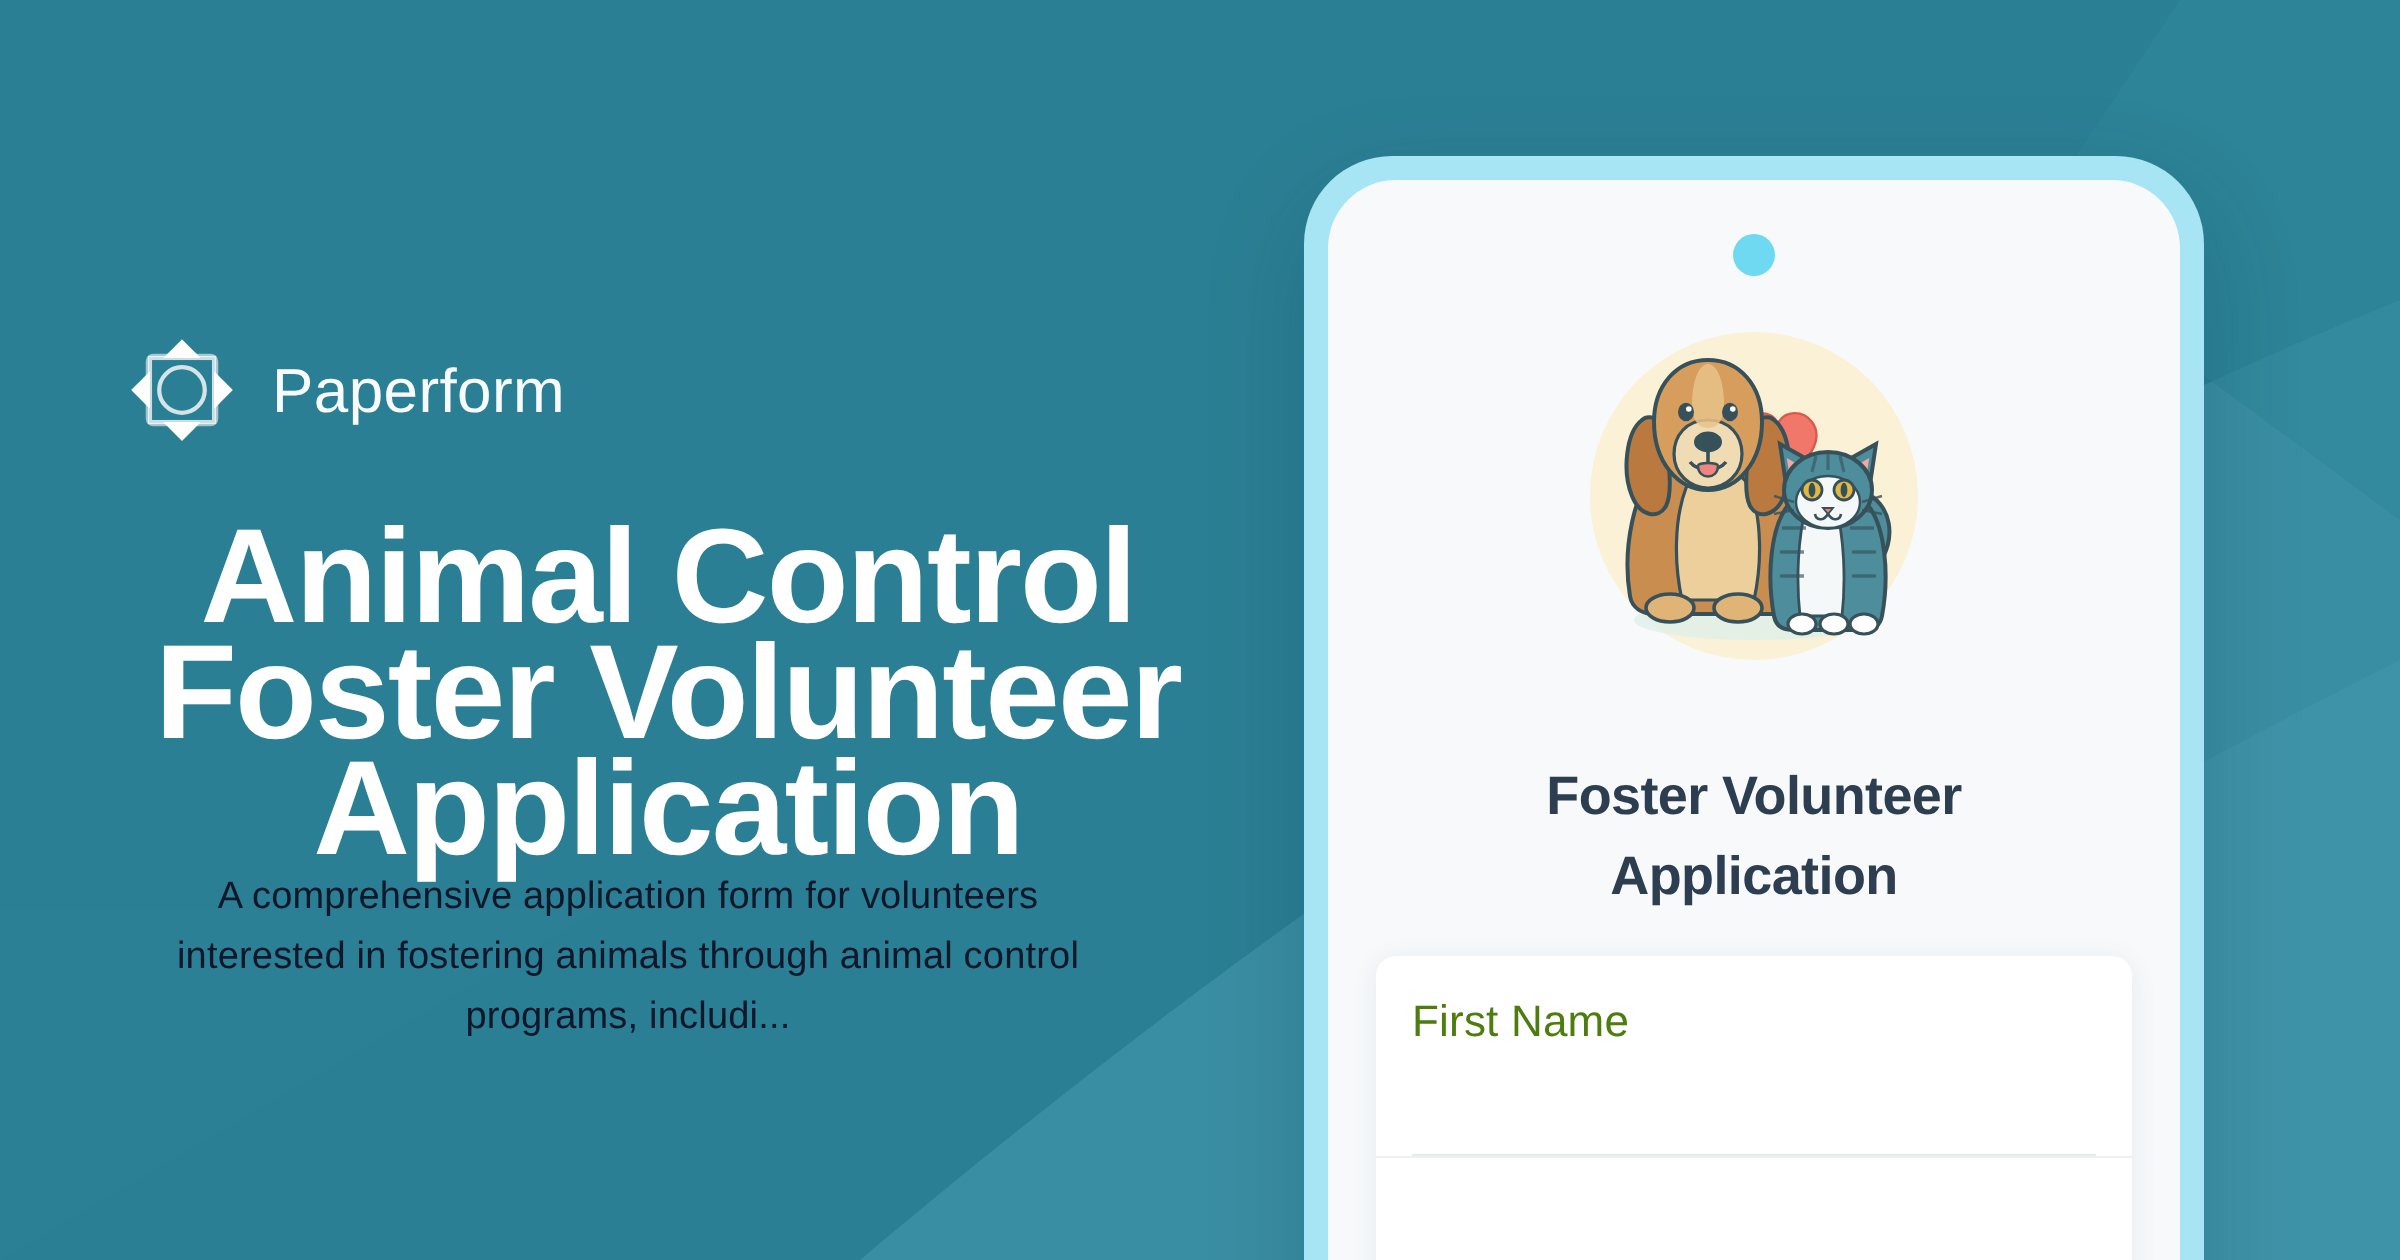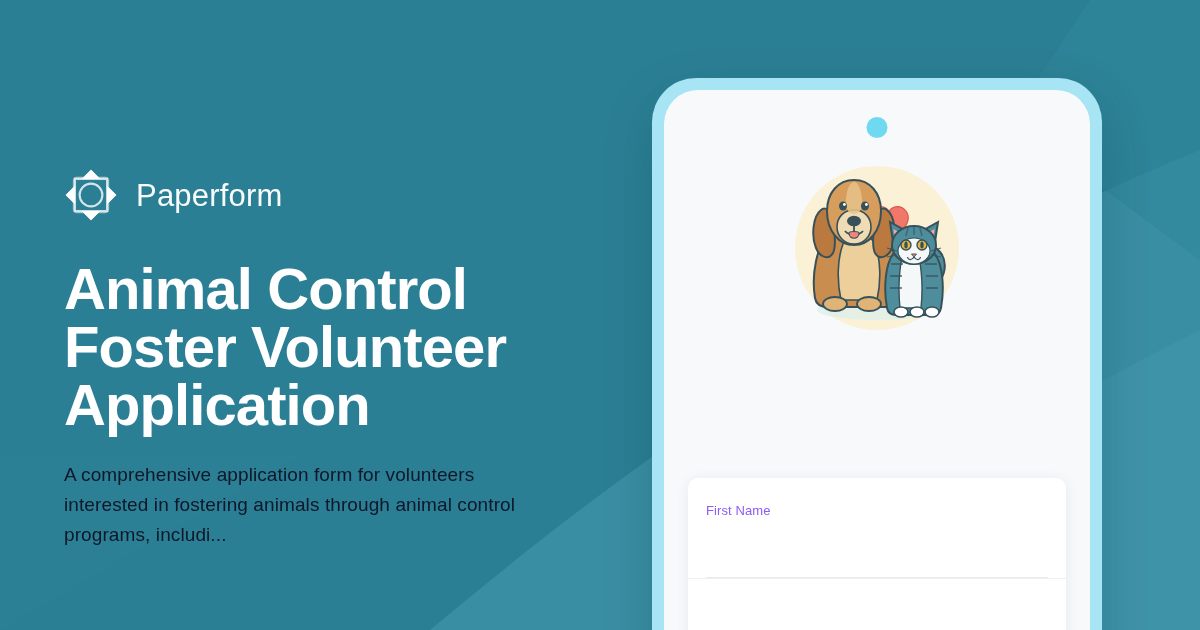--- a/index.html
+++ b/index.html
@@ -23,46 +23,46 @@
   .bg-layer { position: absolute; inset: 0; overflow: hidden; }
   .bg-svg { position: absolute; inset: 0; width: 1200px; height: 630px; display: block; }
 
   
   .left-col {
     position: absolute;
     left: 64px;
     top: 168px;
     width: 560px;
     z-index: 4;
+    text-align: center;
   }
 
   .brand-row {
     display: flex;
     align-items: center;
     gap: 18px;
     margin-bottom: 38px;
   }
   .brand-mark { width: 54px; height: 54px; display: block; flex: 0 0 auto; }
   .brand-name {
     color: #ffffff;
     font-size: 31px;
     font-weight: 400;
     letter-spacing: 0.2px;
     line-height: 1;
     opacity: 0.97;
   }
 
   .headline {
     color: #ffffff;
-    font-size: 58px;
+    font-size: 67px;
     line-height: 58px;
     font-weight: 700;
     letter-spacing: -0.9px;
     max-width: 540px;
-    margin-bottom: 26px;
   }
 
   .subcopy {
     color: #0f172a;
     font-size: 19px;
     line-height: 30px;
     font-weight: 400;
     max-width: 500px;
     letter-spacing: 0.1px;
   }
@@ -136,22 +136,22 @@
     box-shadow: 0 2px 14px rgba(35, 60, 80, 0.08);
     overflow: hidden;
   }
 
   .field {
     padding: 22px 18px 0 18px;
     border-bottom: 1px solid #edf0f3;
   }
   .field:last-child { border-bottom: none; }
   .field-label {
-    color: #8b5cf6;
-    font-size: 13px;
+    color: #4d7c0f;
+    font-size: 22px;
     line-height: 22px;
     font-weight: 400;
     letter-spacing: 0.1px;
   }
   .field-input {
     height: 52px;
     border-bottom: 1px solid #e7ebef;
     margin-top: 4px;
   }
   .field.compact { padding-top: 24px; }
@@ -281,20 +281,21 @@
             <ellipse cx="145" cy="97" rx="1.7" ry="3.6" fill="#37515a"></ellipse>
 
             <path d="M134.5 106 l5 0 l-2.5 3 Z" fill="#f0847f" stroke="#37515a" stroke-width="0.9"></path>
             <path d="M137 109 c-2.5 4 -6 3 -6.5 0 M137 109 c2.5 4 6 3 6.5 0" stroke="#37515a" stroke-width="1.3" fill="none"></path>
 
             <path d="M120 103 l-10 -3 M120 107 l-10 2 M154 103 l10 -3 M154 107 l10 2" stroke="#37515a" stroke-width="1.2" opacity="0.8"></path>
           </g>
         </svg>
       </div>
 
+      <div class="form-title">Foster Volunteer Application</div>
 
       <div class="form-card">
         <div class="field">
           <div class="field-label">First Name</div>
           <div class="field-input"></div>
         </div>
         <div class="field compact">
           <div class="field-input"></div>
         </div>
       </div>

